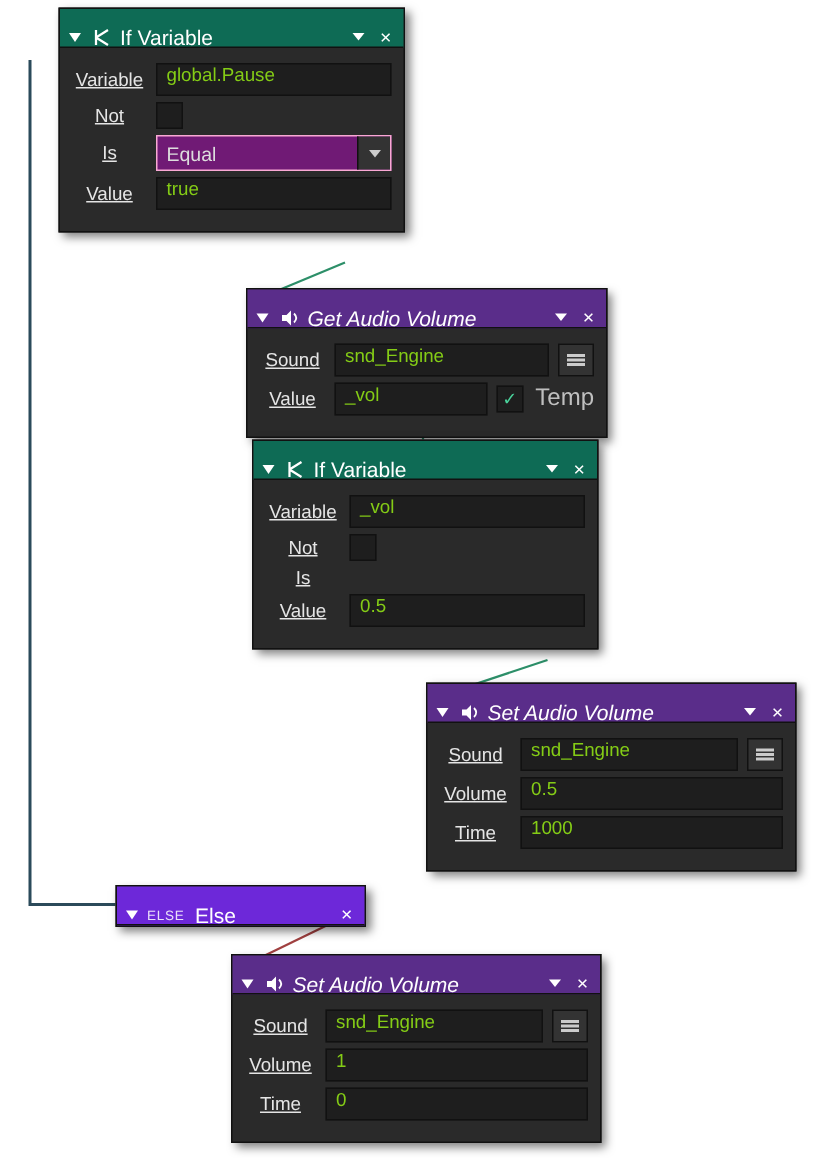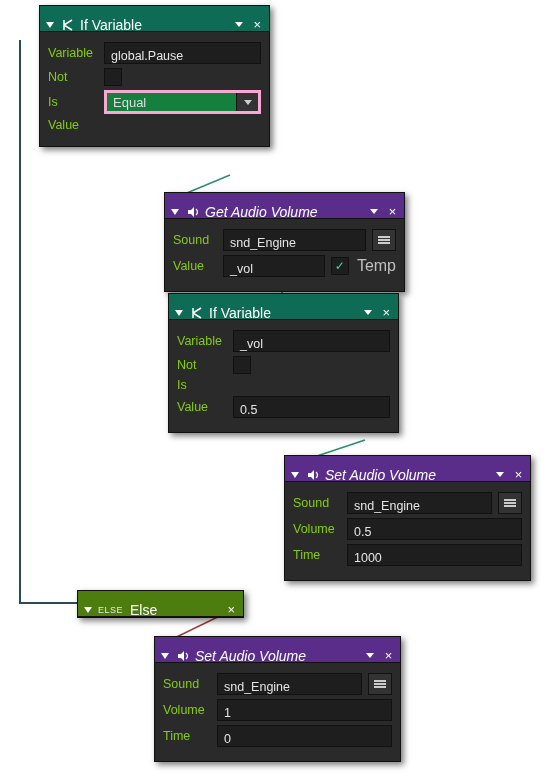--- a/index.html
+++ b/index.html
@@ -32,21 +32,21 @@
     align-items: center;
     height: 26px;
     padding: 12px 6px 0 4px;
     gap: 4px;
     color: #fff;
     font-size: 14px;
     border-bottom: 1px solid #111;
   }
   .hdr-green { background: #0e6b55; }
   .hdr-purple { background: #5a2d8a; font-style: italic; }
-  .hdr-else { background: #4d7c0f; }
+  .hdr-else { background: #6d28d9; }
   .node-header .tri {
     width: 0; height: 0;
     border-left: 4px solid transparent;
     border-right: 4px solid transparent;
     border-top: 6px solid #fff;
     margin: 0 2px;
     flex-shrink: 0;
   }
   .node-header .icon {
     width: 16px; height: 16px;
@@ -69,51 +69,52 @@
   }
   .node-body { padding: 6px 8px 10px 8px; }
   .row {
     display: flex;
     align-items: center;
     margin: 4px 0;
     gap: 6px;
   }
   .row .lbl {
     width: 50px;
-    text-align: left;
-    color: #84cc16;
+    text-align: center;
+    color: #e5e5e5;
     font-size: 12.5px;
     flex-shrink: 0;
+    text-decoration: underline;
   }
   .field {
     flex: 1;
     background: #1e1e1e;
     border: 1px solid #111;
     height: 22px;
     padding: 0 6px;
-    color: #e5e5e5;
+    color: #84cc16;
     font-size: 12.5px;
     display: flex;
-    align-items: flex-end;
+    align-items: flex-start;
   }
   .checkbox {
     width: 18px; height: 18px;
     background: #1e1e1e;
     border: 1px solid #111;
     display: flex; align-items: center; justify-content: center;
   }
   .checkbox.checked::after {
     content: "✓";
     color: #4ad29b;
     font-size: 12px;
   }
   .select {
     flex: 1;
-    background: #15803d;
-    border: 3px solid #f9a8d4;
+    background: #701a75;
+    border: 1px solid #f9a8d4;
     height: 24px;
     display: flex; align-items: center;
     padding: 0 6px;
     color: #ddd;
     position: relative;
   }
   .select .sel-drop {
     position: absolute; right: 0; top: 0;
     width: 22px; height: 100%;
     background: #333;
@@ -187,20 +188,23 @@
     </div>
     <div class="row">
       <span class="lbl">Is</span>
       <div class="select">
         <span>Equal</span>
         <span class="sel-drop"></span>
       </div>
     </div>
     <div class="row">
       <span class="lbl">Value</span>
+      <div class="field">
+          <span>true</span>
+        </div>
     </div>
   </div>
 </div>
 
 <div class="node" style="left:164px; top:192px; width:241px;">
   <div class="node-header hdr-purple">
     <span class="tri"></span>
     <span class="icon">
       <svg width="14" height="14" viewBox="0 0 14 14">
           <path d="M2 5 L2 9 L5 9 L8 12 L8 2 L5 5 Z" fill="#fff"></path>

